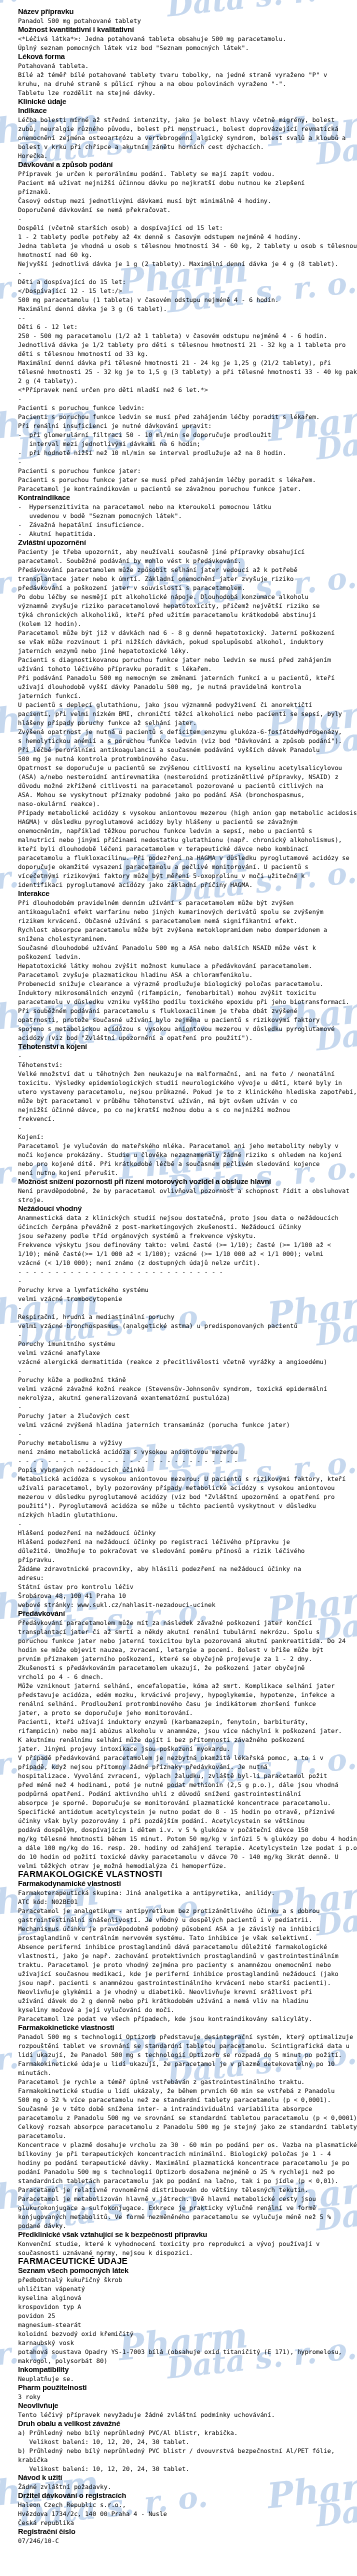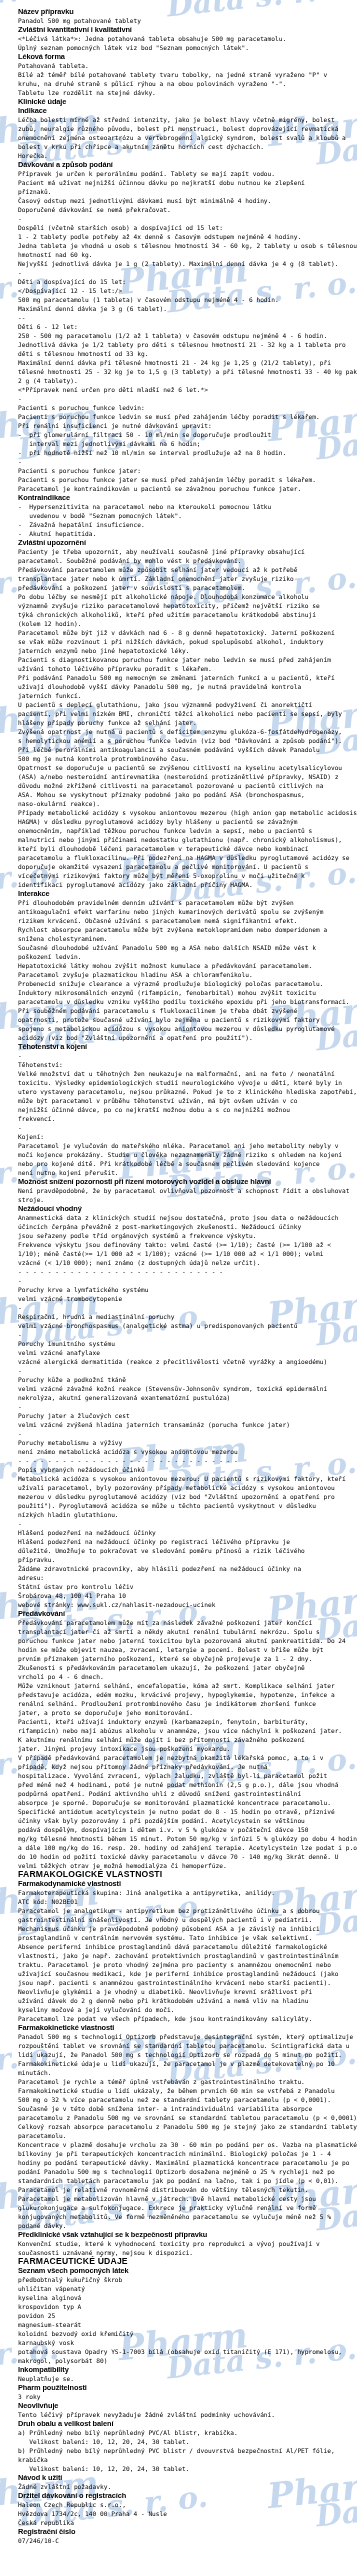--- a/index.html
+++ b/index.html
@@ -162,21 +162,21 @@
         <span class="wm-l2">Data s. r. o.</span>
       </div>
       <div class="wm-tile" style="color: rgb(189, 210, 236); left: 268px; top: 2468px;">
         <span class="wm-l1">Pharm</span>
         <span class="wm-l2">Data s. r. o.</span>
       </div>
     </div>
   <div class="doc">
       <div class="heading">Název přípravku</div>
       <div class="line">Panadol 500 mg potahované tablety</div>
-      <div class="heading">Zvláštní kvantitativní i kvalitativní</div>
+      <div class="heading">Možnost kvantitativní i kvalitativní</div>
       <div class="line">&lt;*Léčivá látka*&gt;: Jedna potahovaná tableta obsahuje 500 mg paracetamolu.</div>
       <div class="line">Úplný seznam pomocných látek viz bod "Seznam pomocných látek".</div>
       <div class="heading">Léková forma</div>
       <div class="line">Potahovaná tableta.</div>
       <div class="line">Bílé až téměř bílé potahované tablety tvaru tobolky, na jedné straně vyraženo "P" v</div>
       <div class="line">kruhu, na druhé straně s půlicí rýhou a na obou polovinách vyraženo "-".</div>
       <div class="line">Tabletu lze rozdělit na stejné dávky.</div>
       <div class="heading">Klinické údaje</div>
       <div class="heading">Indikace</div>
       <div class="line">Léčba bolesti mírné až střední intenzity, jako je bolest hlavy včetně migrény, bolest</div>
@@ -428,21 +428,21 @@
       <div class="line">koloidní bezvodý oxid křemičitý</div>
       <div class="line">karnaubský vosk</div>
       <div class="line">potahová soustava Opadry YS-1-7003 bílá (obsahuje oxid titaničitý (E 171), hypromelosu,</div>
       <div class="line">makrogol, polysorbát 80)</div>
       <div class="heading">Inkompatibility</div>
       <div class="line">Neuplatňuje se.</div>
       <div class="heading">Pharm použitelnosti</div>
       <div class="line">3 roky</div>
       <div class="heading">Neovlivňuje</div>
       <div class="line">Tento léčivý přípravek nevyžaduje žádné zvláštní podmínky uchovávání.</div>
-      <div class="heading">Druh obalu a velikost balení</div>
+      <div class="heading">Druh obalu a velikost závažné</div>
       <div class="line">a) Průhledný nebo bílý neprůhledný PVC/Al blistr, krabička.</div>
       <div class="line">   Velikost balení: 10, 12, 20, 24, 30 tablet.</div>
       <div class="line">b) Průhledný nebo bílý neprůhledný PVC blistr / dvouvrstvá bezpečnostní Al/PET fólie,</div>
       <div class="line">krabička</div>
       <div class="line">   Velikost balení: 10, 12, 20, 24, 30 tablet.</div>
       <div class="heading">Návod k užití</div>
       <div class="line">Žádné zvláštní požadavky.</div>
       <div class="heading">Držitel dávkování o registracích</div>
       <div class="line">Haleon Czech Republic s.r.o.,</div>
       <div class="line">Hvězdova 1734/2c, 140 00 Praha 4 - Nusle</div>

